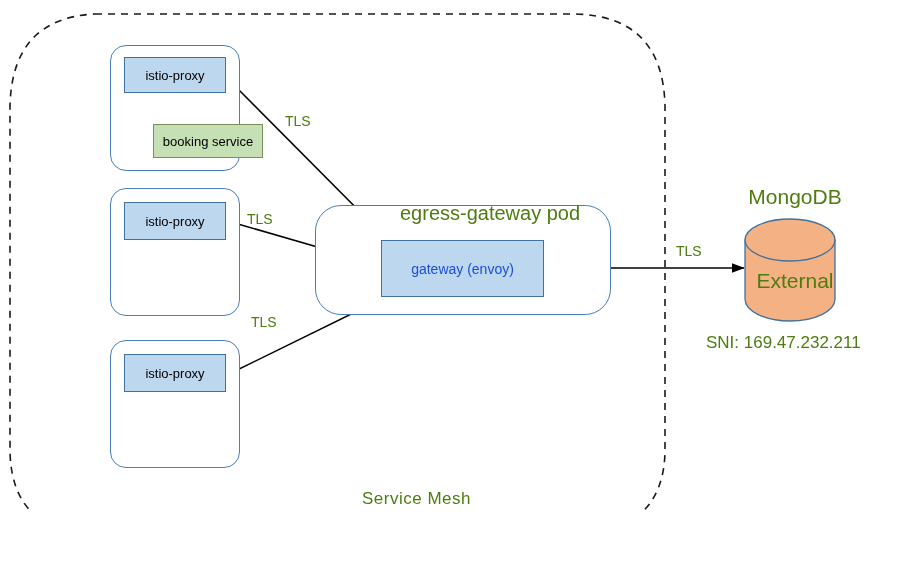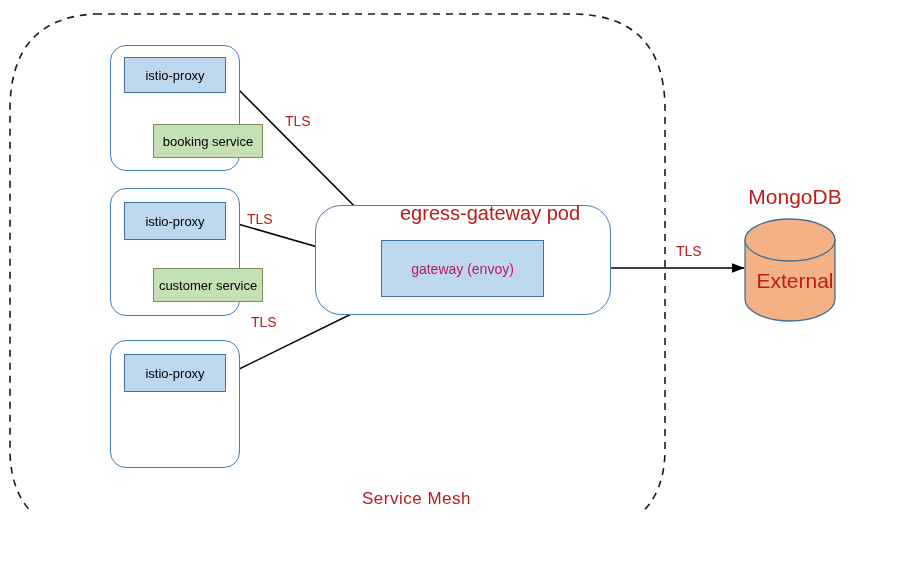--- a/index.html
+++ b/index.html
@@ -52,25 +52,25 @@
   }
   .gateway-pod {
     border: 1.3px solid #4a7ebb;
     border-radius: 26px;
     background: #ffffff;
   }
   .gateway-box {
     border: 1.2px solid #41719c;
     background: #bdd7ee;
     font-size: 14px;
-    color: #be185d;
+    color: #1d4ed8;
   }
   .plain-label {
     position: absolute;
-    color: #b91c1c;
+    color: #4d7c0f;
     white-space: pre;
   }
   .tls-label {
     font-size: 14px;
   }
   .pod-title {
     font-size: 20px;
   }
   .mesh-title {
     font-size: 17px;
@@ -127,23 +127,20 @@
     <span>istio-proxy</span>
   </div>
   <div class="node service-box" style="left:120px; top:124px; width:110px; height:34px;">
     <span>booking service</span>
   </div>
 
   <div class="node pod-box" style="left:110px; top:188px; width:130px; height:128px;"></div>
   <div class="node proxy-box" style="left:124px; top:202px; width:102px; height:38px;">
     <span>istio-proxy</span>
   </div>
-  <div class="node service-box" style="left:120px; top:268px; width:110px; height:34px;">
-    <span>customer service</span>
-  </div>
 
   <div class="node pod-box" style="left:110px; top:340px; width:130px; height:128px;"></div>
   <div class="node proxy-box" style="left:124px; top:354px; width:102px; height:38px;">
     <span>istio-proxy</span>
   </div>
 
   <div class="node gateway-pod" style="left:315px; top:205px; width:296px; height:110px;"></div>
   <div class="plain-label pod-title" style="left:400px; top:202px;">egress-gateway pod</div>
   <div class="node gateway-box" style="left:381px; top:240px; width:163px; height:57px;">
     <span>gateway (envoy)</span>
@@ -153,14 +150,15 @@
   <div class="plain-label tls-label" style="left:247px; top:211px;">TLS</div>
   <div class="plain-label tls-label" style="left:251px; top:314px;">TLS</div>
   <div class="plain-label tls-label" style="left:676px; top:243px;">TLS</div>
 
   <div class="plain-label mesh-title" style="left:362px; top:489px;">Service Mesh</div>
 
   <div class="plain-label ext-title" style="left:740px; top:127px; width:110px;">
     <div>MongoDB</div>
     <div>External</div>
   </div>
+  <div class="plain-label sni-label" style="left:706px; top:333px;">SNI: 169.47.232.211</div>
 
 </div>
 
 </body></html>

